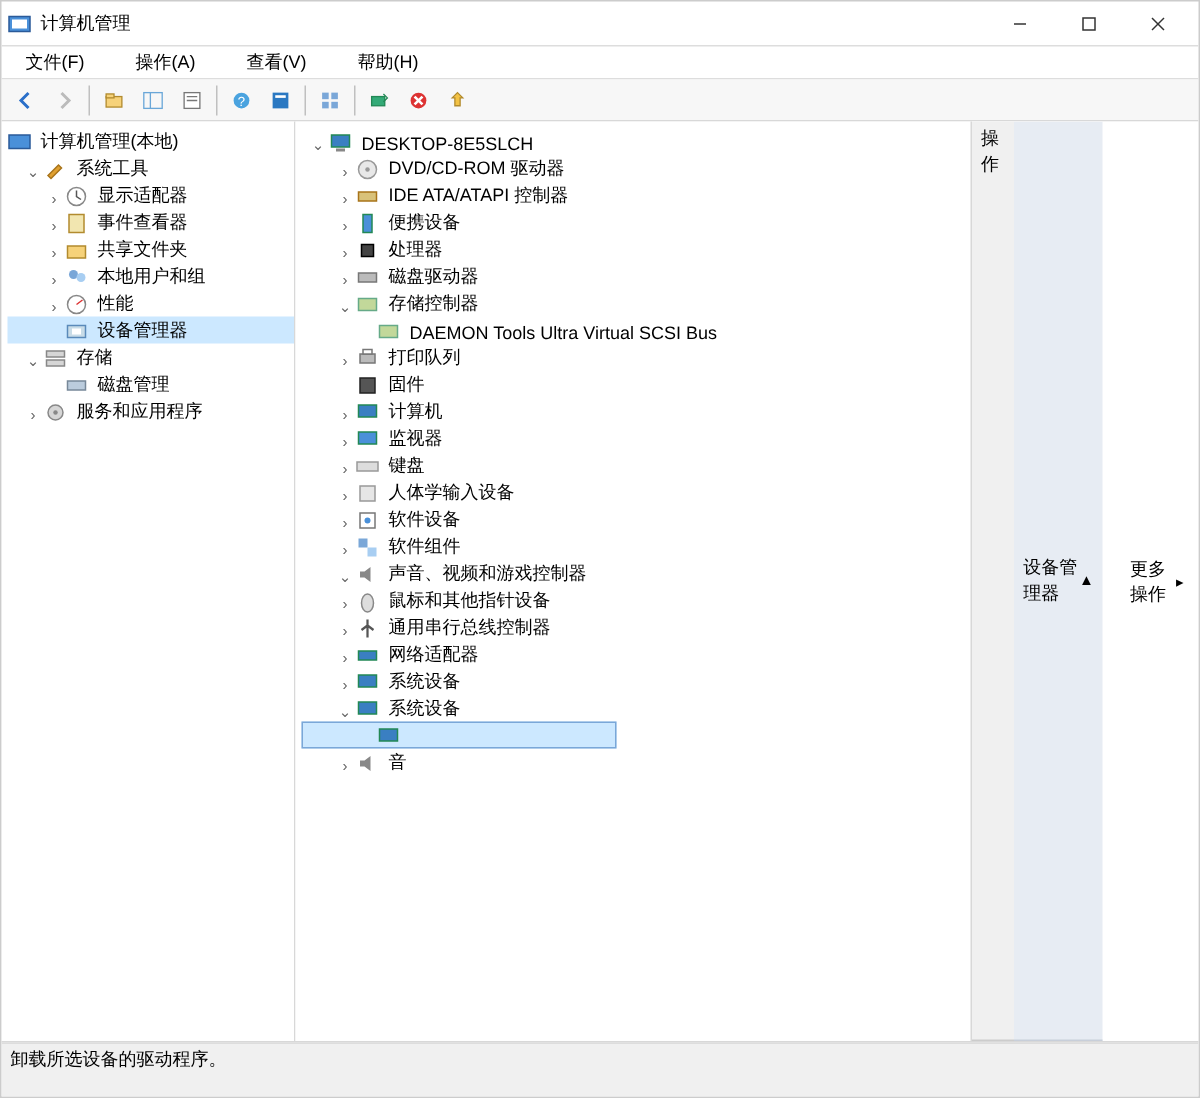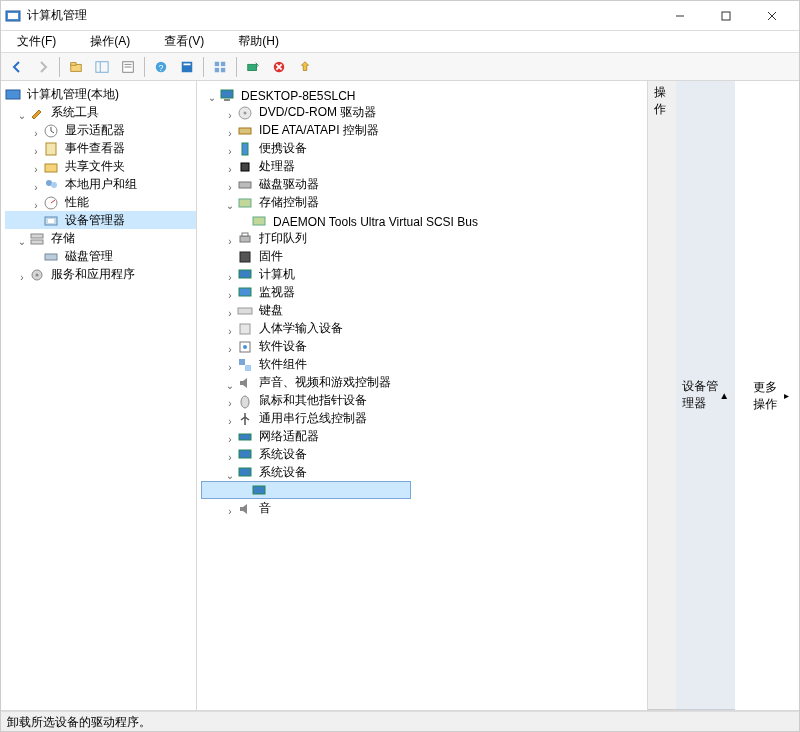--- a/index.html
+++ b/index.html
@@ -22,21 +22,21 @@
   .actions-sec { background: #e7ecf3; border-bottom:1px solid #c8cfda; padding:3px 6px; display:flex; align-items:center; justify-content:space-between; }
   .actions-item { padding:4px 10px 4px 18px; display:flex; align-items:center; justify-content:space-between; }
   .tree { padding: 4px 0 4px 4px; }
   .row { display: flex; align-items: flex-end; height: 18px; white-space: nowrap; padding-right:4px; }
   .row.selected { background: #cce8ff; }
   .row.sel-mid { background:#cce8ff; outline:1px solid #7aa7d8; outline-offset:-1px; }
   .glyph { width: 14px; text-align: center; color:#666; font-size:10px; display:inline-block; user-select:none; }
   .ico { width: 16px; height:16px; display:inline-flex; align-items:center; justify-content:center; margin-right:4px; }
   .ico svg { width:16px; height:16px; }
   .lbl { padding: 0 2px; }
-  .statusbar { height: 20px; padding: 2px 6px; background: #f0f0f0; border-top:1px solid #ddd; }
+  .statusbar { height: 36px; padding: 2px 6px; background: #f0f0f0; border-top:1px solid #ddd; }
   .context-menu { position: absolute; background:#f2f2f2; border:1px solid #aaa; box-shadow: 2px 2px 4px rgba(0,0,0,.25); padding:2px; width:160px; }
   .cm-item { padding: 4px 10px 4px 24px; white-space:nowrap; }
   .cm-item.highlight { background:#91c9f7; }
   .cm-sep { height:1px; background:#c3c3c3; margin:3px 1px; }
   .arrow { font-size:10px; }
 </style>
 </head>
 <body>
 
 <div class="titlebar">

